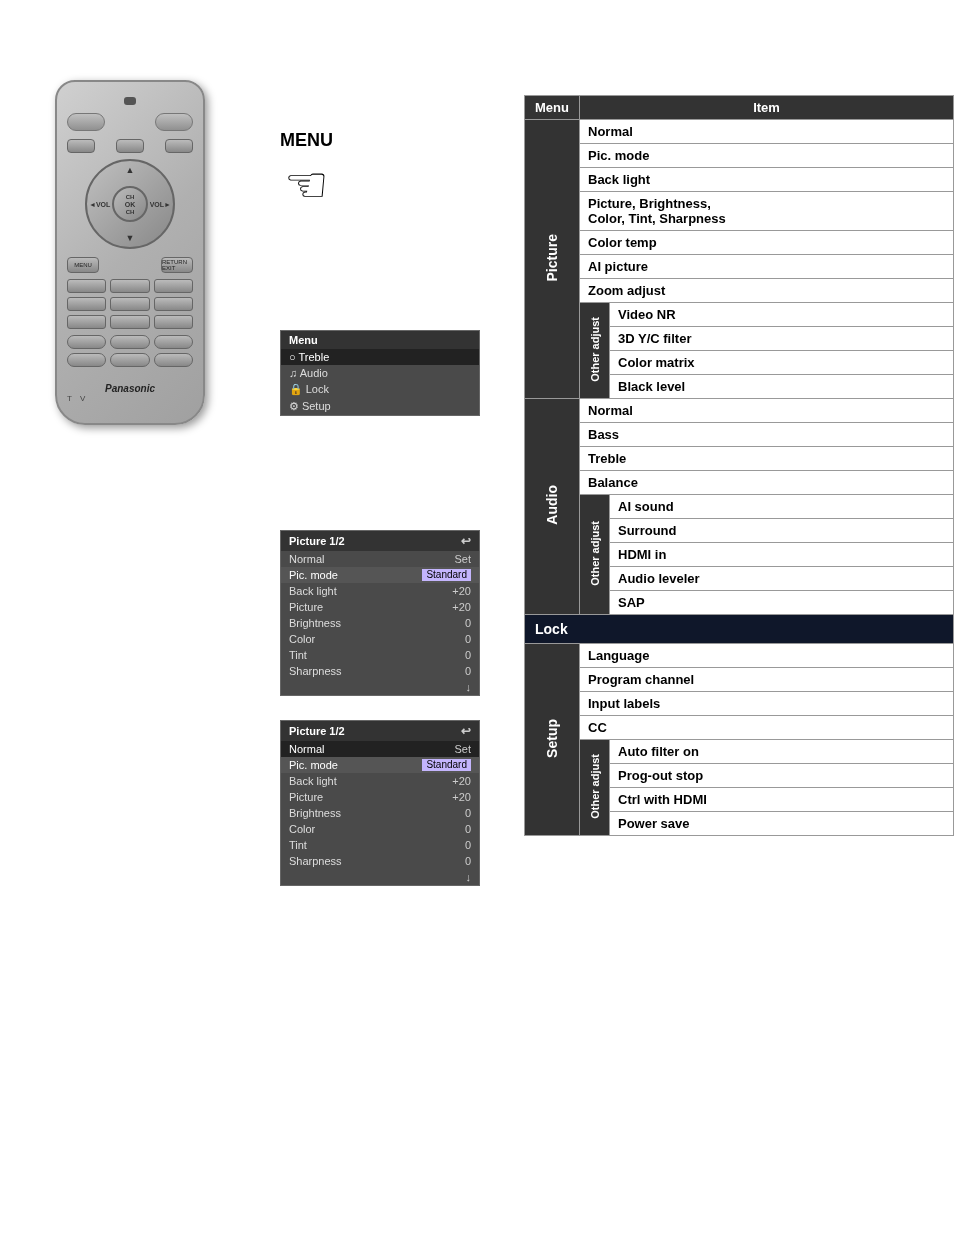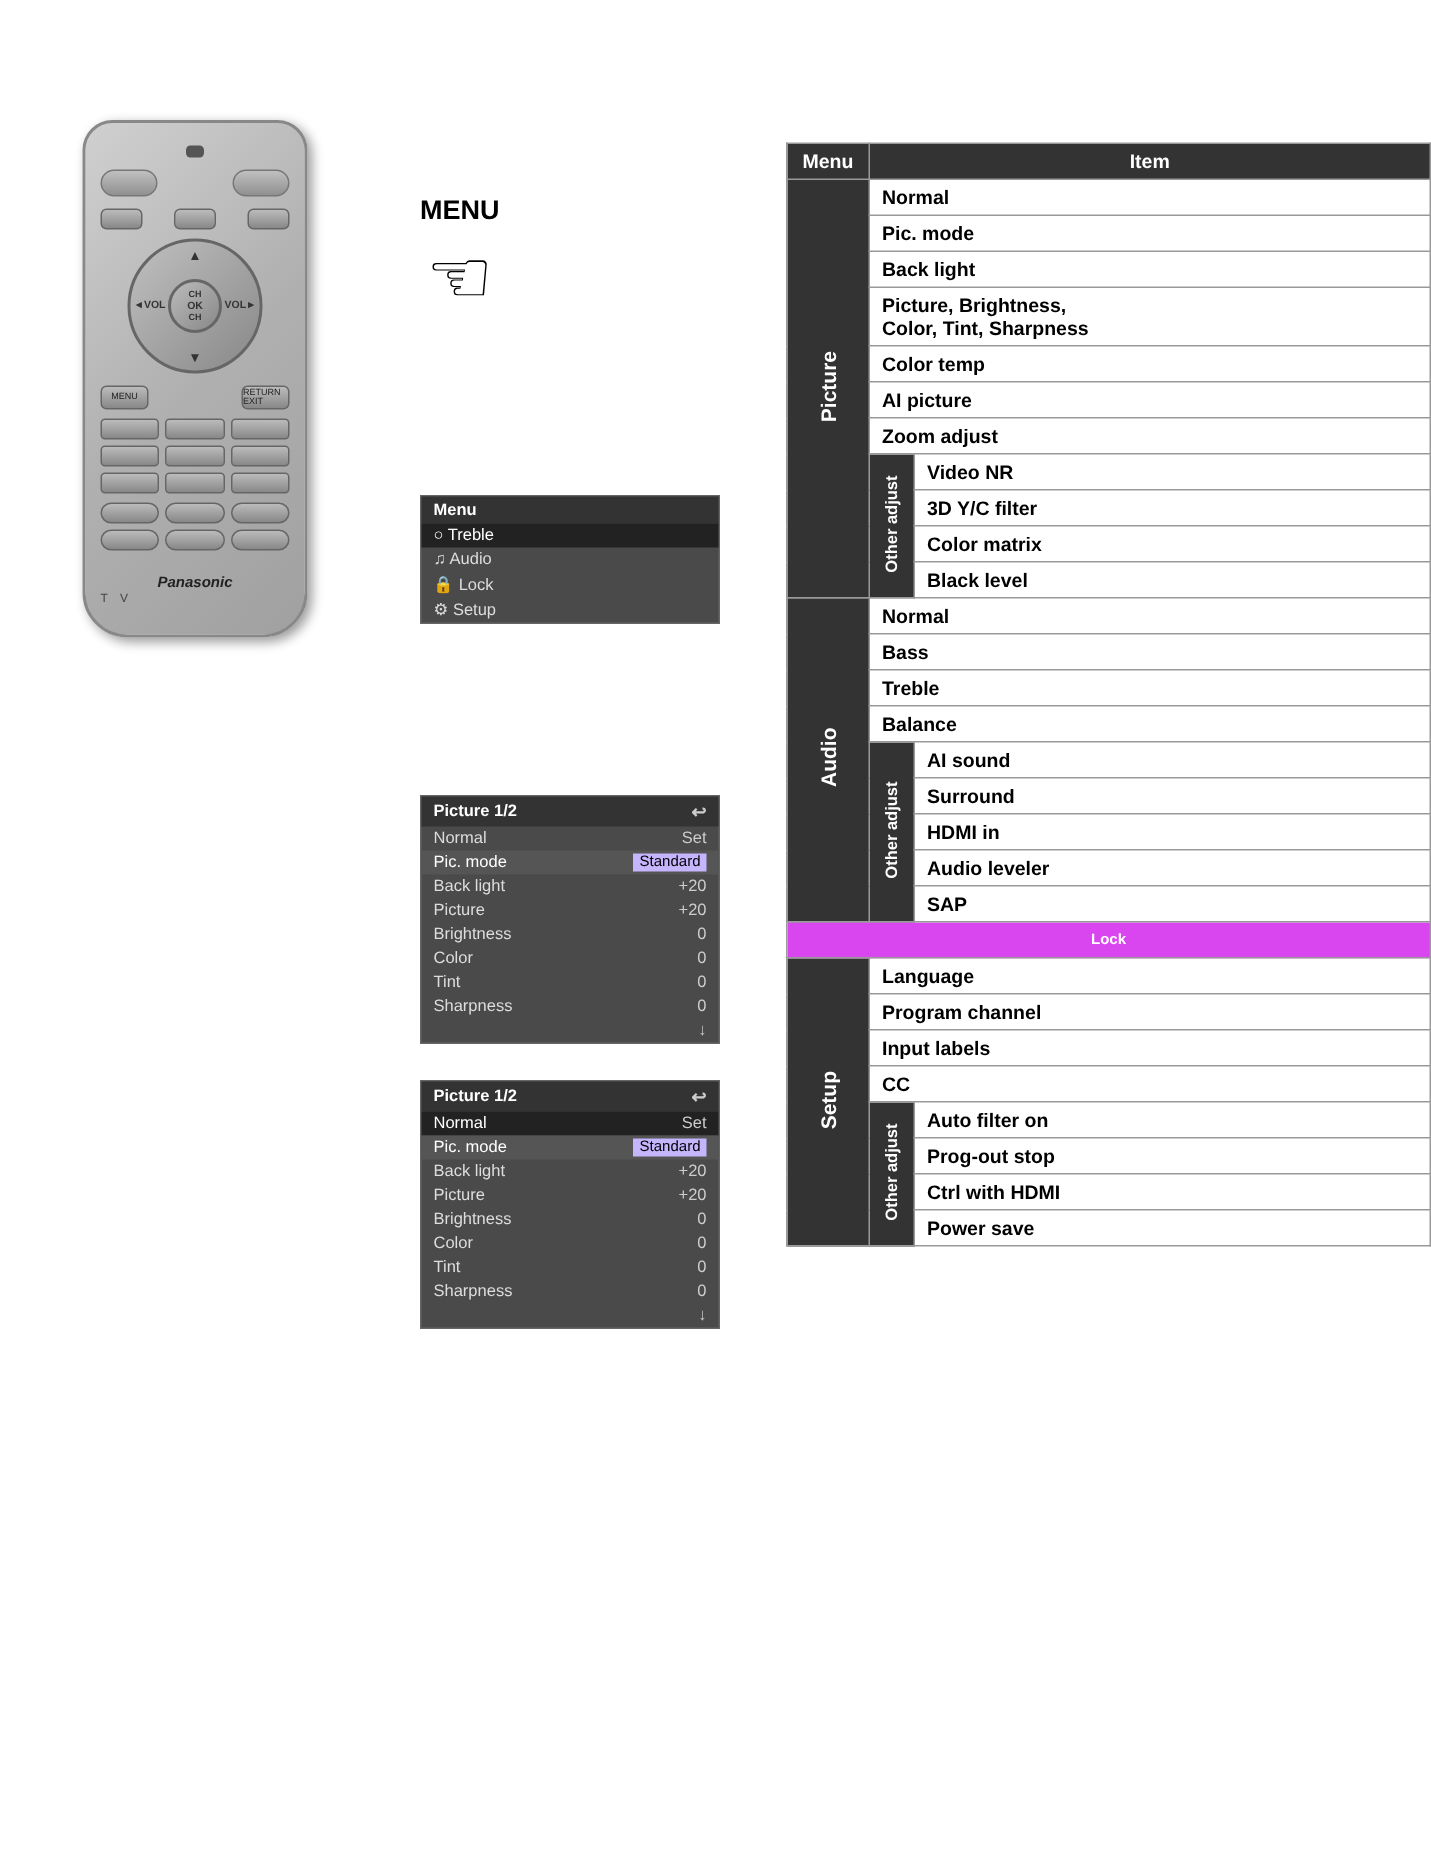--- a/index.html
+++ b/index.html
@@ -575,21 +575,21 @@
       <td class="item-cell">HDMI in</td>
     </tr>
     <tr>
       <td class="item-cell">Audio leveler</td>
     </tr>
     <tr>
       <td class="item-cell">SAP</td>
     </tr>
 
     <tr>
-      <td colspan="3" class="section-label-lock item-cell" style="background:#d946ef; color:#fff; font-weight:bold; font-size:10px; padding: 6px 10px; text-align: center;">Lock</td>
+      <td colspan="3" class="section-label-lock item-cell" style="background:#0f172a; color:#fff; font-weight:bold; font-size:14px; padding: 6px 10px;">Lock</td>
     </tr>
 
     <tr>
       <td rowspan="8" class="col-menu">
         <span class="vertical-text">Setup</span>
       </td>
       <td colspan="2" class="item-cell">Language</td>
     </tr>
     <tr>
       <td colspan="2" class="item-cell">Program channel</td>

